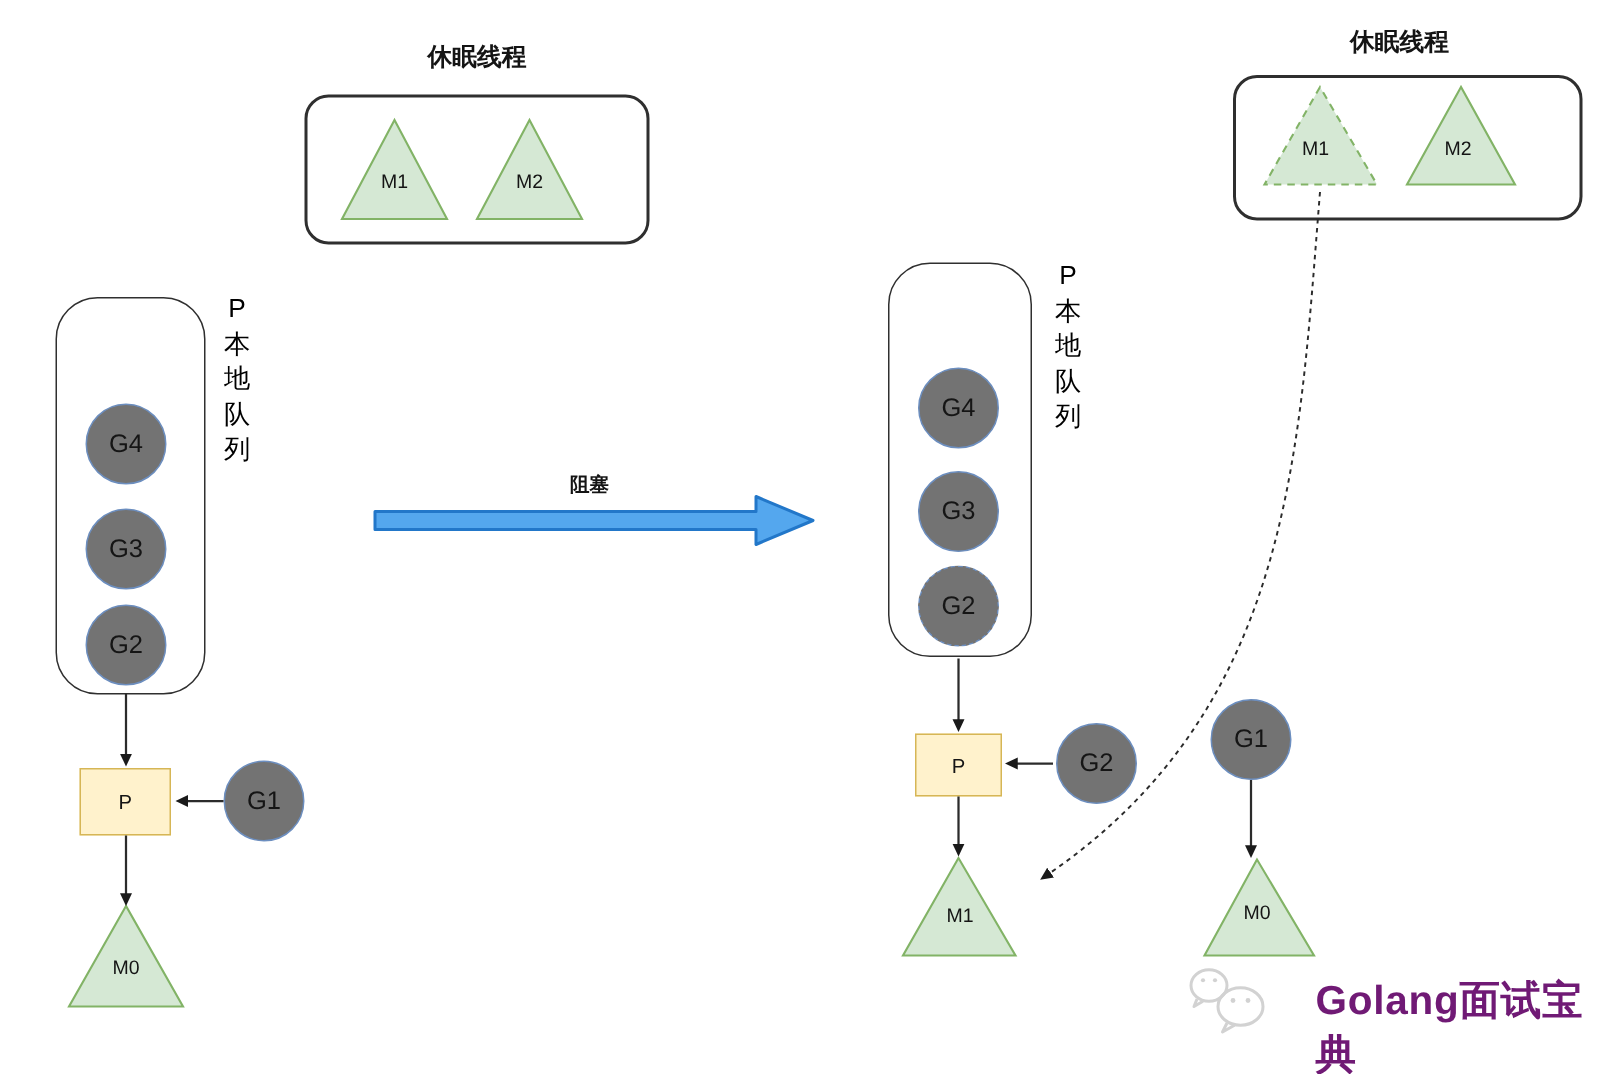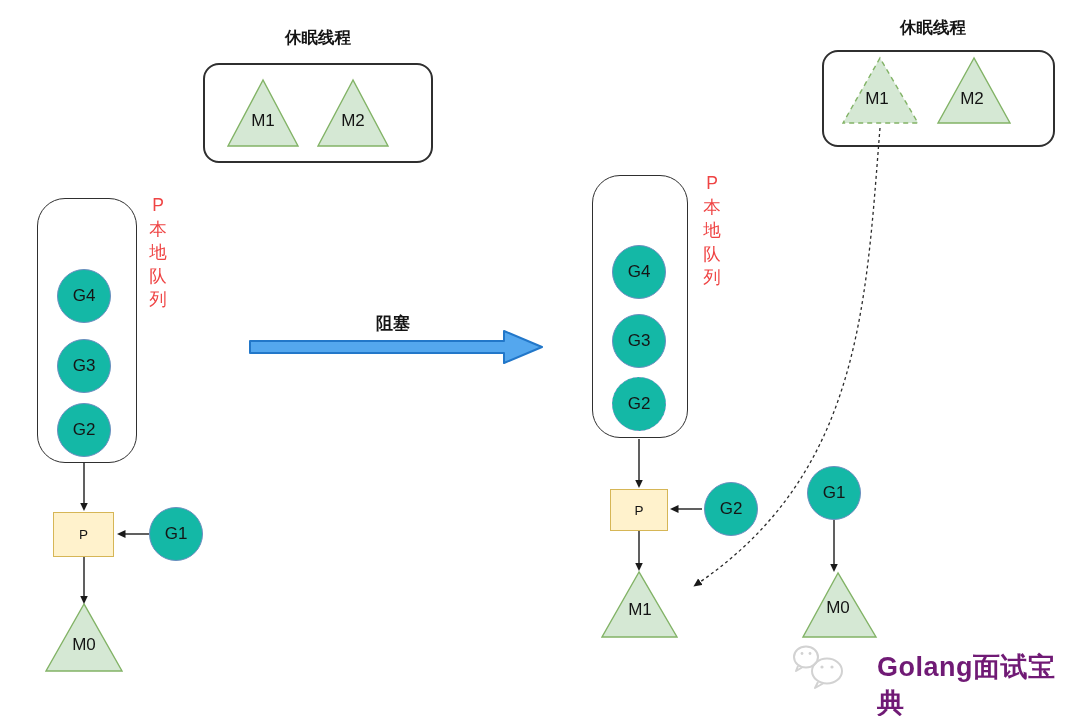--- a/index.html
+++ b/index.html
@@ -3,36 +3,36 @@
 <meta charset="utf-8">
 <style>
   * { margin:0; padding:0; box-sizing:border-box; }
   body { background:#ffffff; font-family:"Liberation Sans", sans-serif; }
   .canvas { position:relative; width:1080px; height:716px; background:#ffffff; overflow:hidden; }
 
   .box { position:absolute; background:#ffffff; border:2px solid #2f2f2f; border-radius:16px; z-index:1; }
   .queue { border-radius:28px; border-width:1.8px; }
 
   .circle { position:absolute; width:54px; height:54px; border-radius:50%;
-            background:#14b8a6; border:1.6px solid #6c8ebf;
+            background:#737373; border:1.6px solid #6c8ebf;
             display:flex; align-items:center; justify-content:center;
             font-size:17px; color:#151515; z-index:1; }
   .circle.dashed { border-style:dashed; }
 
   .prect { position:absolute; background:#fff2cc; border:1.6px solid #d6b656;
            display:flex; align-items:center; justify-content:center;
            font-size:13.5px; color:#151515; z-index:1; }
 
   svg.overlay { position:absolute; inset:0; z-index:2; pointer-events:none; }
 
-  .lbl { position:absolute; transform:translate(-50%,-50%); font-size:17px;
+  .lbl { position:absolute; transform:translate(-50%,-50%); font-size:13px;
          color:#141414; white-space:nowrap; z-index:3; }
   .title { font-weight:600; font-size:16.5px; }
   .vlabel { position:absolute; width:20px; line-height:23.5px; font-size:17.5px;
-            text-align:center; word-break:break-all; color:#ef4444; z-index:3;
+            text-align:center; word-break:break-all; color:#000000; z-index:3;
             font-weight:500; }
   .trans-lbl { font-weight:700; }
 
   .wm-text { position:absolute; left:852px; top:649px; font-size:27px;
              color:#701a75; font-weight:600; letter-spacing:0.5px; z-index:3;margin-left:25px; }
   .wm-icon { position:absolute; left:790px; top:643px; z-index:3; }
 </style>
 </head>
 <body>
 

